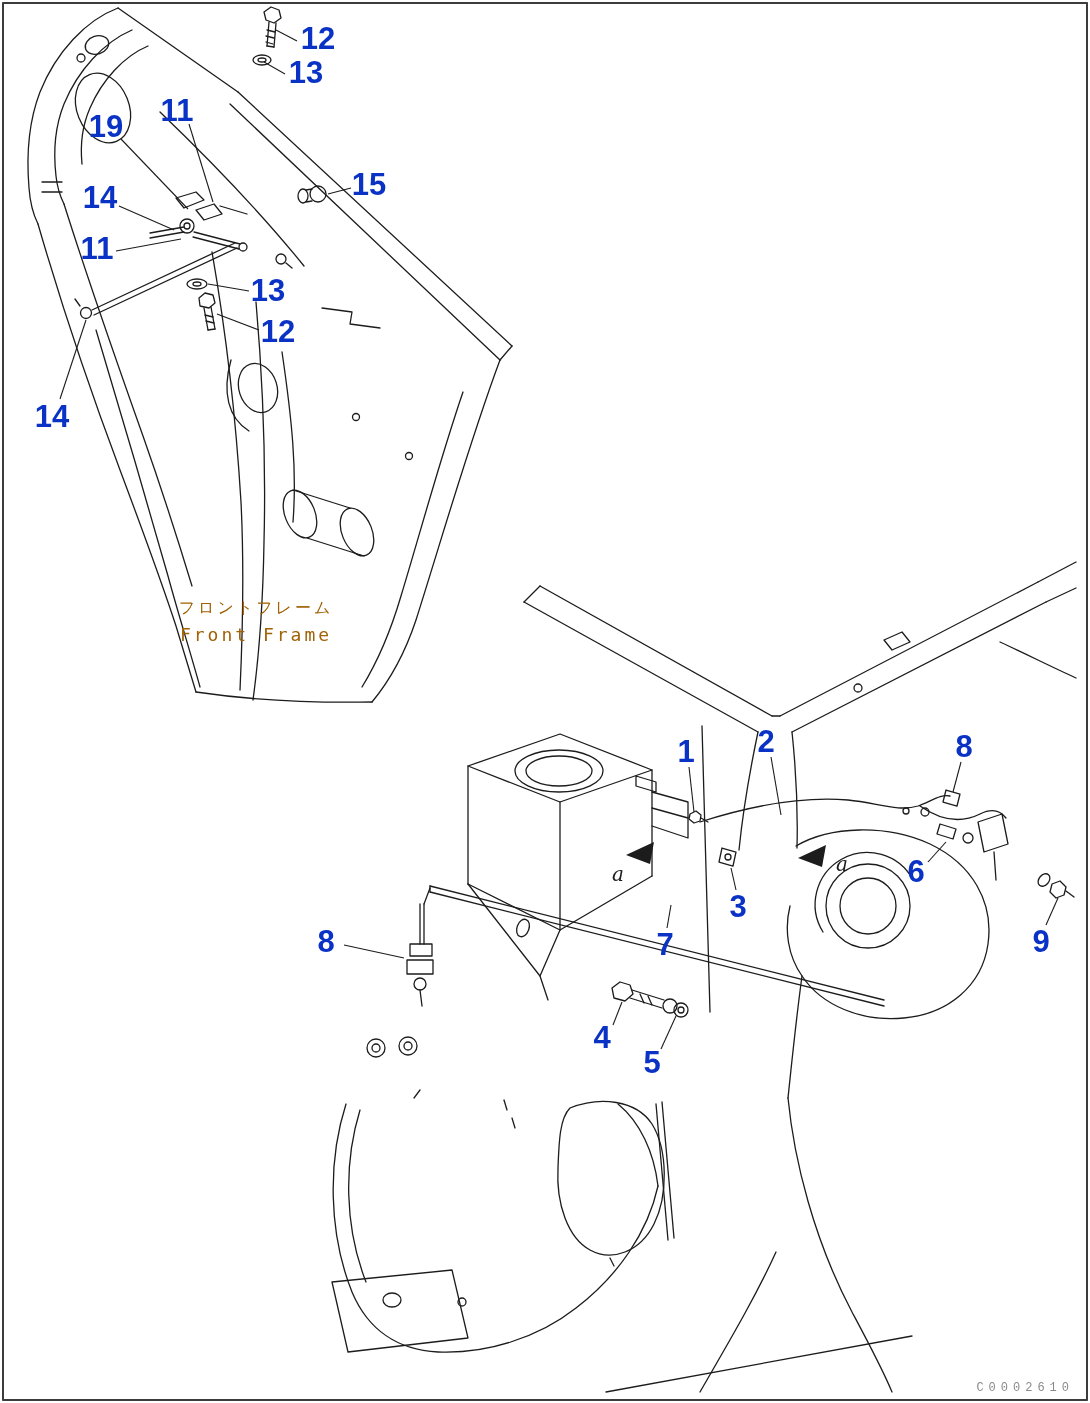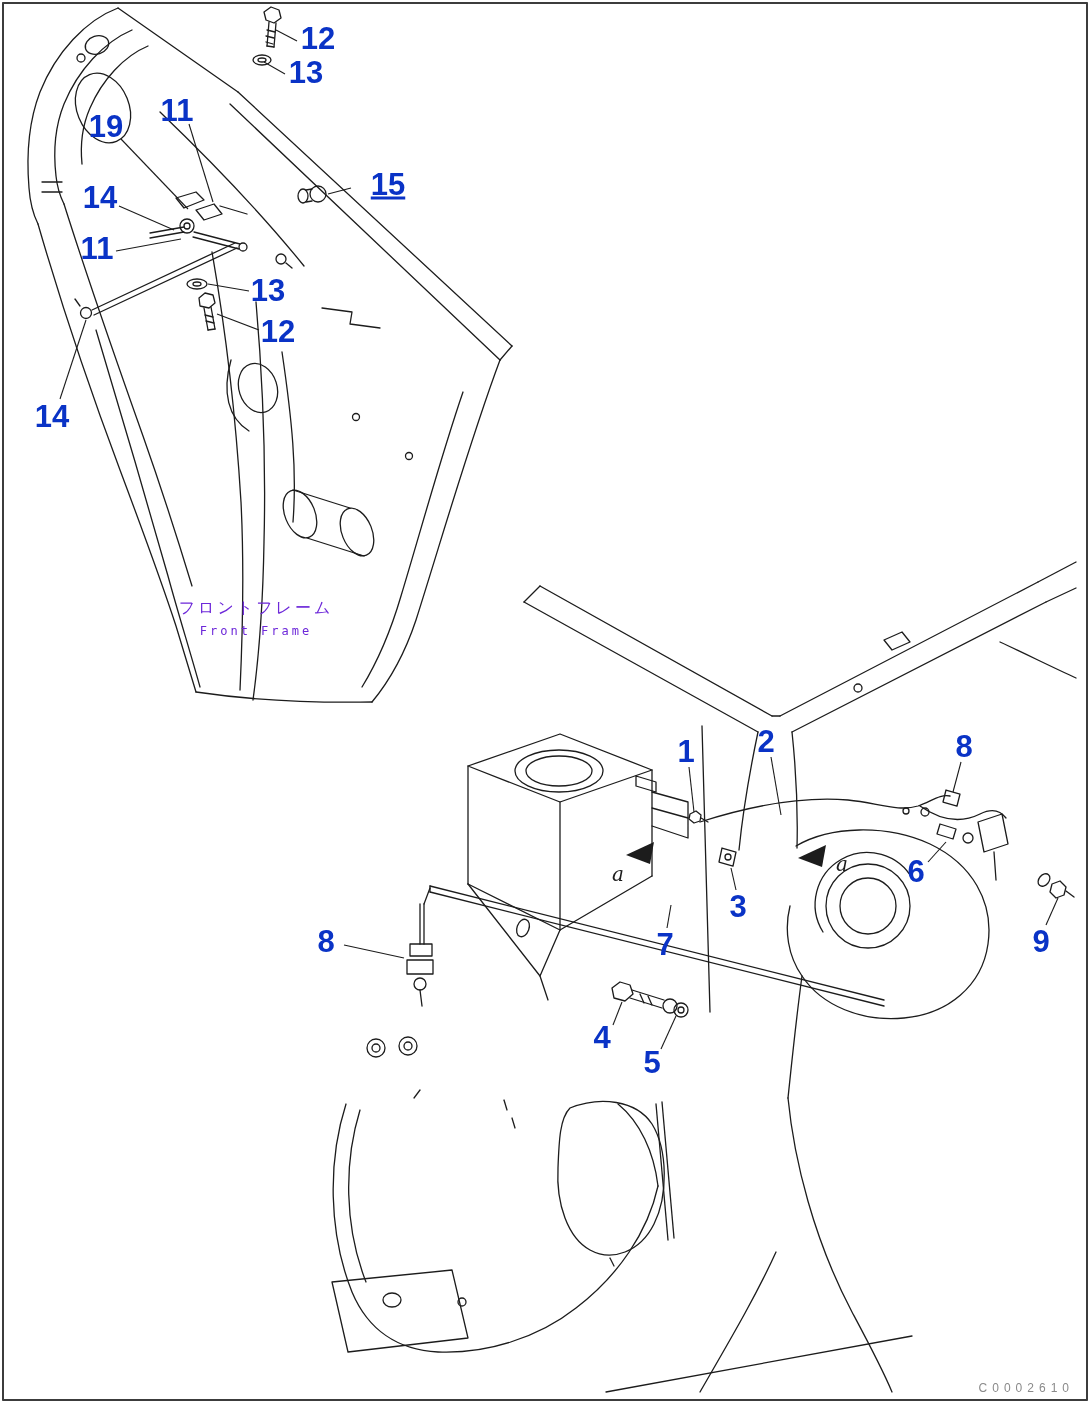--- a/index.html
+++ b/index.html
@@ -14,27 +14,27 @@
     position:absolute;transform:translate(-50%,-50%);
     font-family:"Liberation Sans",sans-serif;font-weight:700;font-size:31px;
     color:var(--callout-color,#0a33c6);white-space:nowrap;line-height:1;
   }
   .view-letter{
     position:absolute;transform:translate(-50%,-50%);
     font-family:"DejaVu Serif",serif;font-style:italic;font-size:20px;
     color:#1c1c1c;line-height:1;
   }
   .frame-label{
-    position:absolute;transform:translate(-50%,0);text-align:center;color:#6d28d9;
+    position:absolute;transform:translate(-50%,0);text-align:center;color:#a16207;
   }
   .frame-label .jp{font-family:"DejaVu Sans",sans-serif;font-size:16px;letter-spacing:3px;margin-bottom:5px;white-space:nowrap;}
-  .frame-label .en{font-family:"DejaVu Sans Mono",monospace;font-size:12px;letter-spacing:3px;white-space:nowrap;}
+  .frame-label .en{font-family:"DejaVu Sans Mono",monospace;font-size:18px;letter-spacing:3px;white-space:nowrap;}
   .footer-code{
     position:absolute;right:16px;bottom:8px;
-    font-family:Liberation Sans, sans-serif;font-size:12px;letter-spacing:5px;color:#8a8a8a;
+    font-family:Liberation Mono, monospace;font-size:12px;letter-spacing:5px;color:#8a8a8a;
   }
 </style>
 </head>
 <body>
 
 <div class="page">
 
   <svg id="art" viewBox="0 0 1090 1403" xmlns="http://www.w3.org/2000/svg">
 
     <g stroke="#1c1c1c" stroke-width="1.3" fill="none" stroke-linecap="round" stroke-linejoin="round">
@@ -238,21 +238,21 @@
         <line x1="613" y1="1025" x2="622" y2="1002"></line>
         <line x1="661" y1="1049" x2="676" y2="1016"></line>
       </g>
   </svg>
 
   <div id="annotation-layer">
       <div class="callout" style="left: 318px; top: 38px;">12</div>
       <div class="callout" style="left: 306px; top: 72px;">13</div>
       <div class="callout" style="left: 177px; top: 110px;">11</div>
       <div class="callout" style="left: 106px; top: 126px;">19</div>
-      <div class="callout" style="left: 388px; top: 184px; text-decoration: underline;">15</div>
+      <div class="callout" style="left: 369px; top: 184px;">15</div>
       <div class="callout" style="left: 100px; top: 197px;">14</div>
       <div class="callout" style="left: 97px; top: 248px;">11</div>
       <div class="callout" style="left: 268px; top: 290px;">13</div>
       <div class="callout" style="left: 278px; top: 331px;">12</div>
       <div class="callout" style="left: 52px; top: 416px;">14</div>
       <div class="callout" style="left: 686px; top: 751px;">1</div>
       <div class="callout" style="left: 766px; top: 741px;">2</div>
       <div class="callout" style="left: 964px; top: 746px;">8</div>
       <div class="callout" style="left: 916px; top: 871px;">6</div>
       <div class="callout" style="left: 738px; top: 906px;">3</div>

